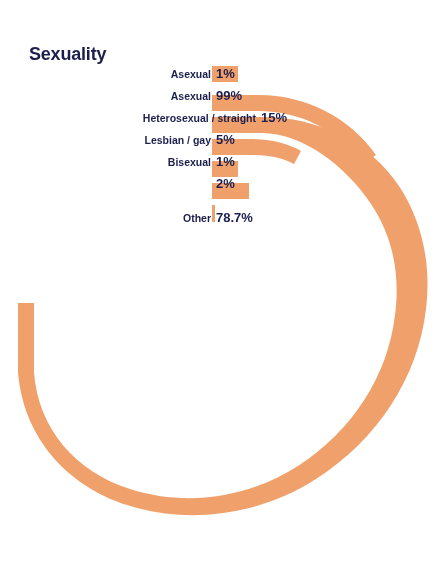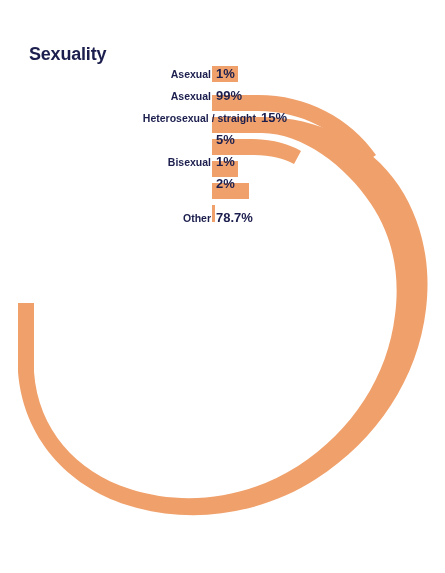--- a/index.html
+++ b/index.html
@@ -127,20 +127,21 @@
       <span class="legend-label">Asexual</span>
       <span class="legend-value">99%</span>
     </div>
 
     <div class="legend-row" style="top:109px;margin-left:45px;">
       <span class="legend-label">Heterosexual / straight</span>
       <span class="legend-value">15%</span>
     </div>
 
     <div class="legend-row" style="top:131px;">
+      <span class="legend-label">Lesbian / gay</span>
       <span class="legend-value">5%</span>
     </div>
 
     <div class="legend-row" style="top:153px;">
       <span class="legend-label">Bisexual</span>
       <span class="legend-value">1%</span>
     </div>
 
     <div class="legend-row" style="top:175px;">
       <span class="legend-value">2%</span>

